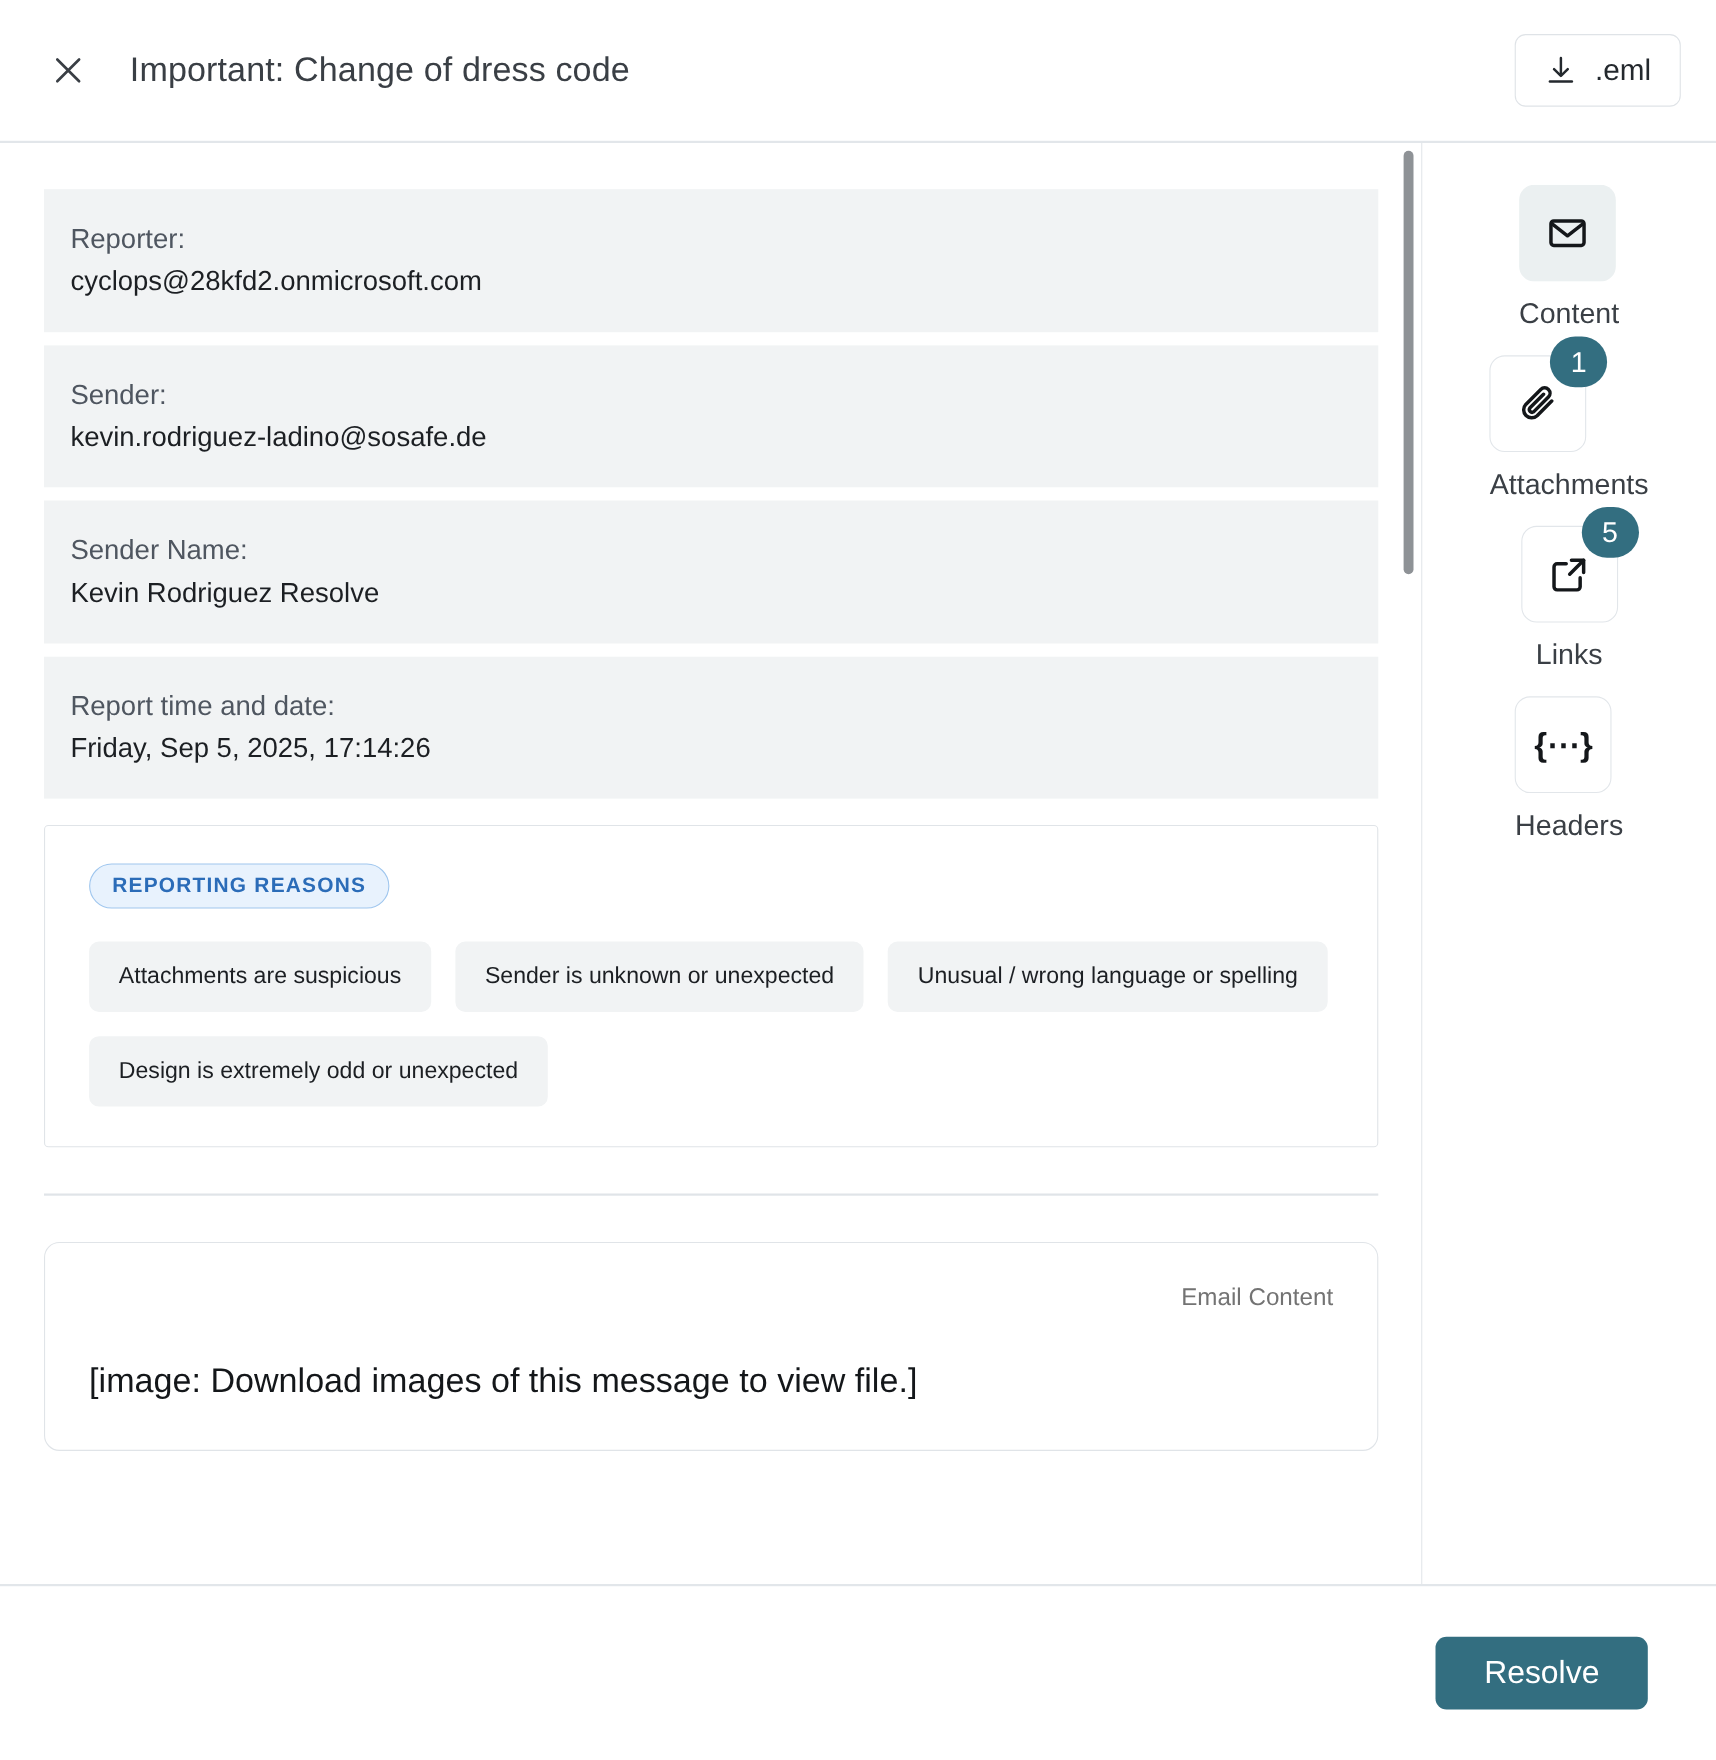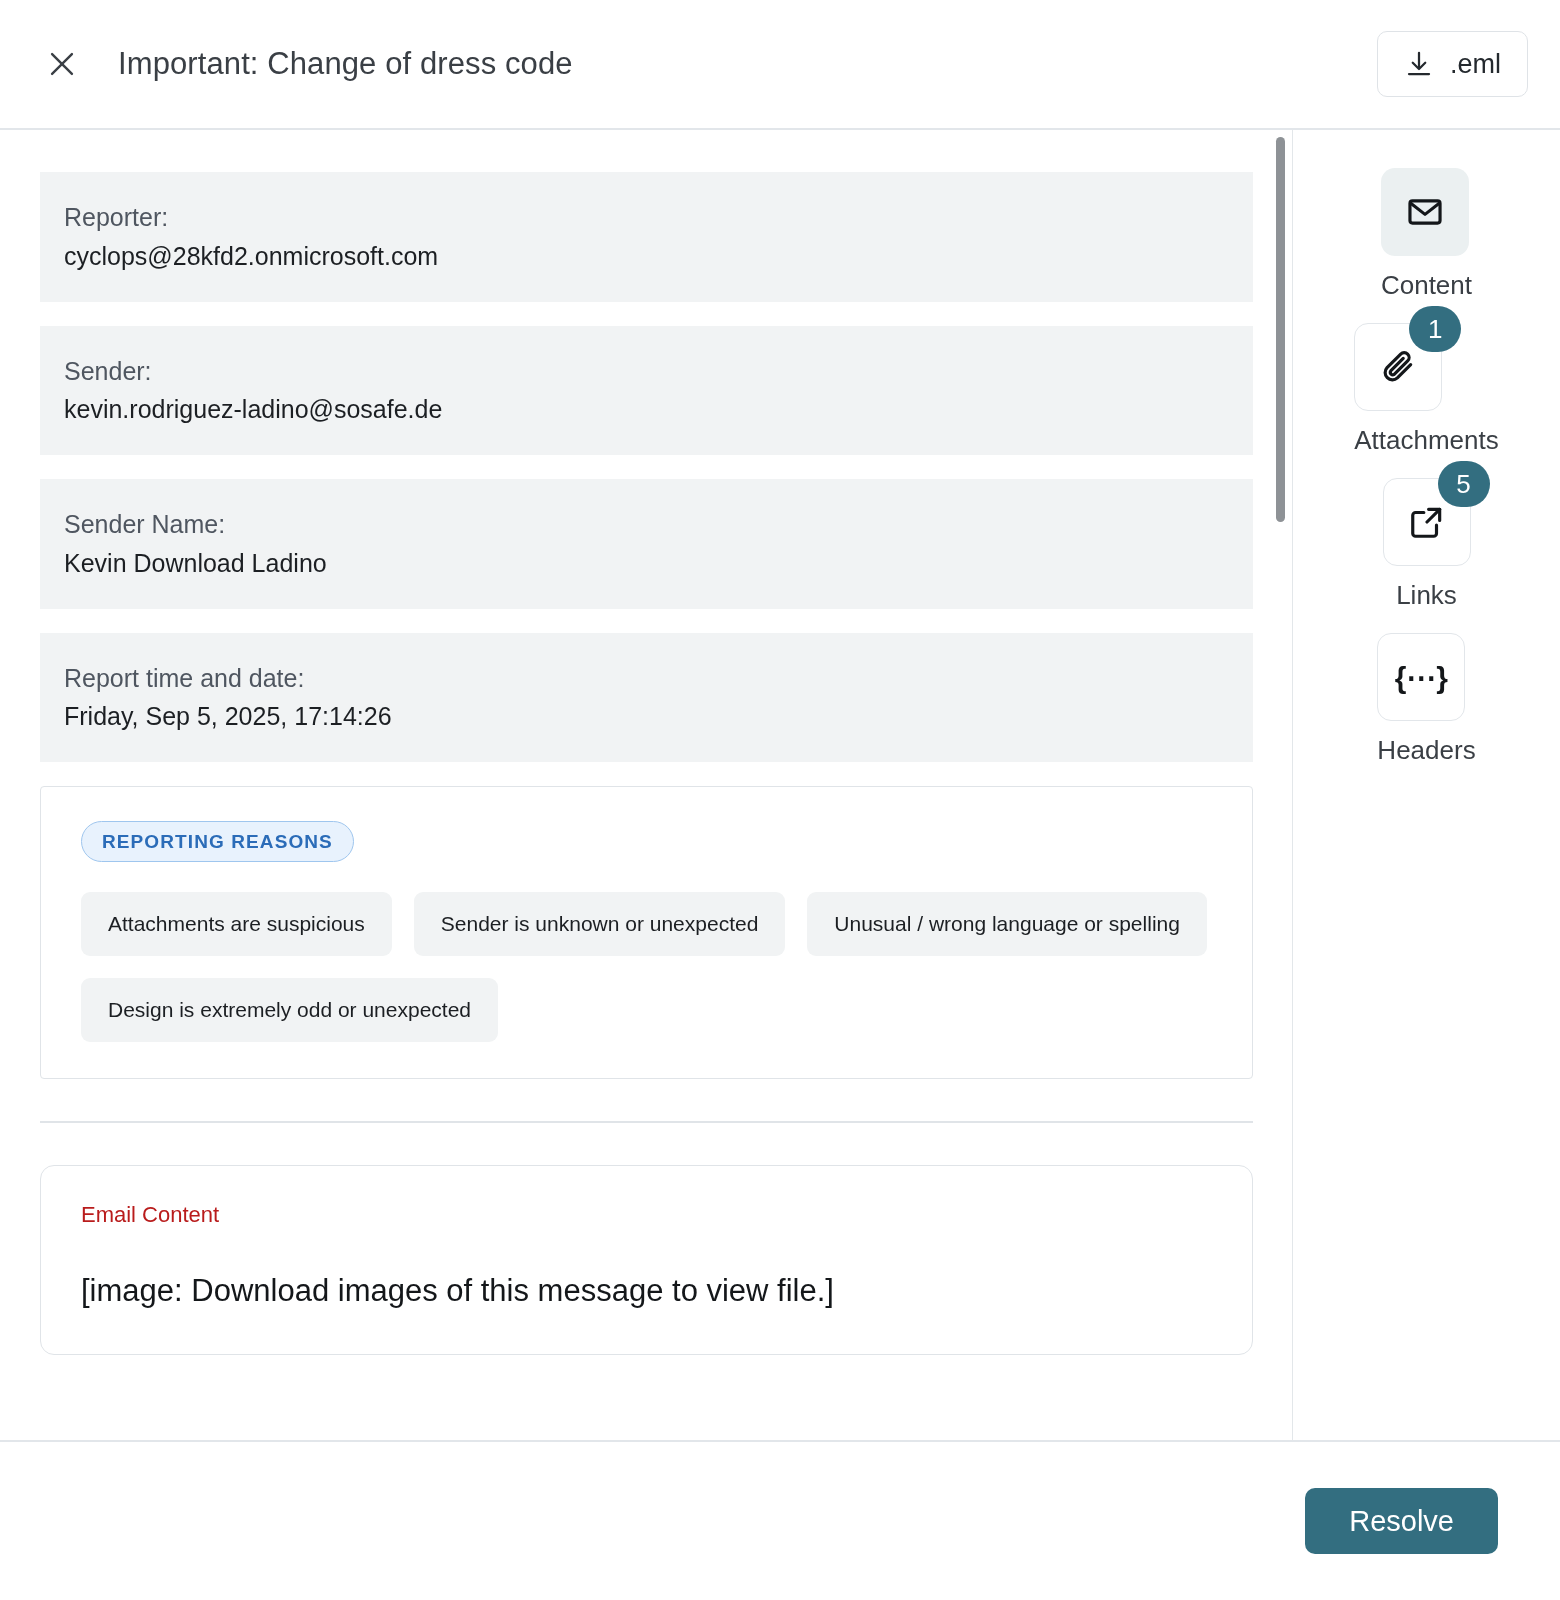--- a/index.html
+++ b/index.html
@@ -86,21 +86,21 @@
   .content-inner {
     padding: 0 40px 0 40px;
     width: 1293px;
   }
 
   
   .info-field {
     background: #f1f3f4;
     border-radius: 0;
     padding: 26px 26px 26px 24px;
-    margin-bottom: 24px;
+    margin-bottom: 12px;
   }
   .info-label {
     font-size: 25px;
     color: #4f5660;
     line-height: 1.55;
   }
   .info-value {
     font-size: 25px;
     color: #1c1f23;
     line-height: 1.55;
@@ -147,22 +147,23 @@
   }
 
   
   .email-card {
     border: 1.5px solid #e0e4e8;
     border-radius: 14px;
     padding: 36px 40px 40px 40px;
   }
   .email-card-title {
     font-size: 22px;
-    color: #b91c1c;
+    color: #737373;
     margin-bottom: 40px;
+    text-align: right;
   }
   .email-card-text {
     font-size: 31px;
     color: #14171a;
     line-height: 1.5;
   }
 
   
   .scroll-track {
     position: absolute;
@@ -304,21 +305,21 @@
           <div class="info-value">cyclops@28kfd2.onmicrosoft.com</div>
         </div>
 
         <div class="info-field">
           <div class="info-label">Sender:</div>
           <div class="info-value">kevin.rodriguez-ladino@sosafe.de</div>
         </div>
 
         <div class="info-field">
           <div class="info-label">Sender Name:</div>
-          <div class="info-value">Kevin Download Ladino</div>
+          <div class="info-value">Kevin Rodriguez Resolve</div>
         </div>
 
         <div class="info-field">
           <div class="info-label">Report time and date:</div>
           <div class="info-value">Friday, Sep 5, 2025, 17:14:26</div>
         </div>
 
         <div class="reasons-card">
           <div class="reasons-badge">REPORTING REASONS</div>
           <div class="reasons-list">

